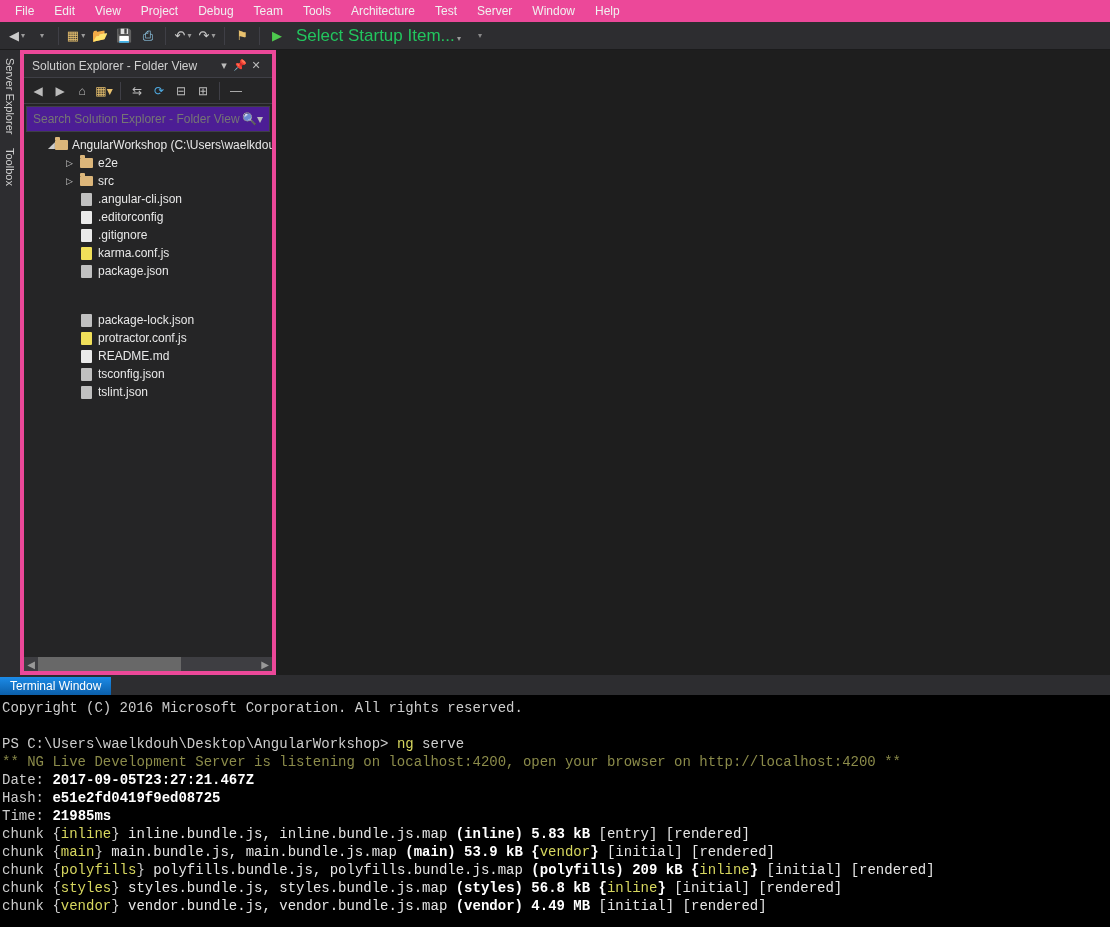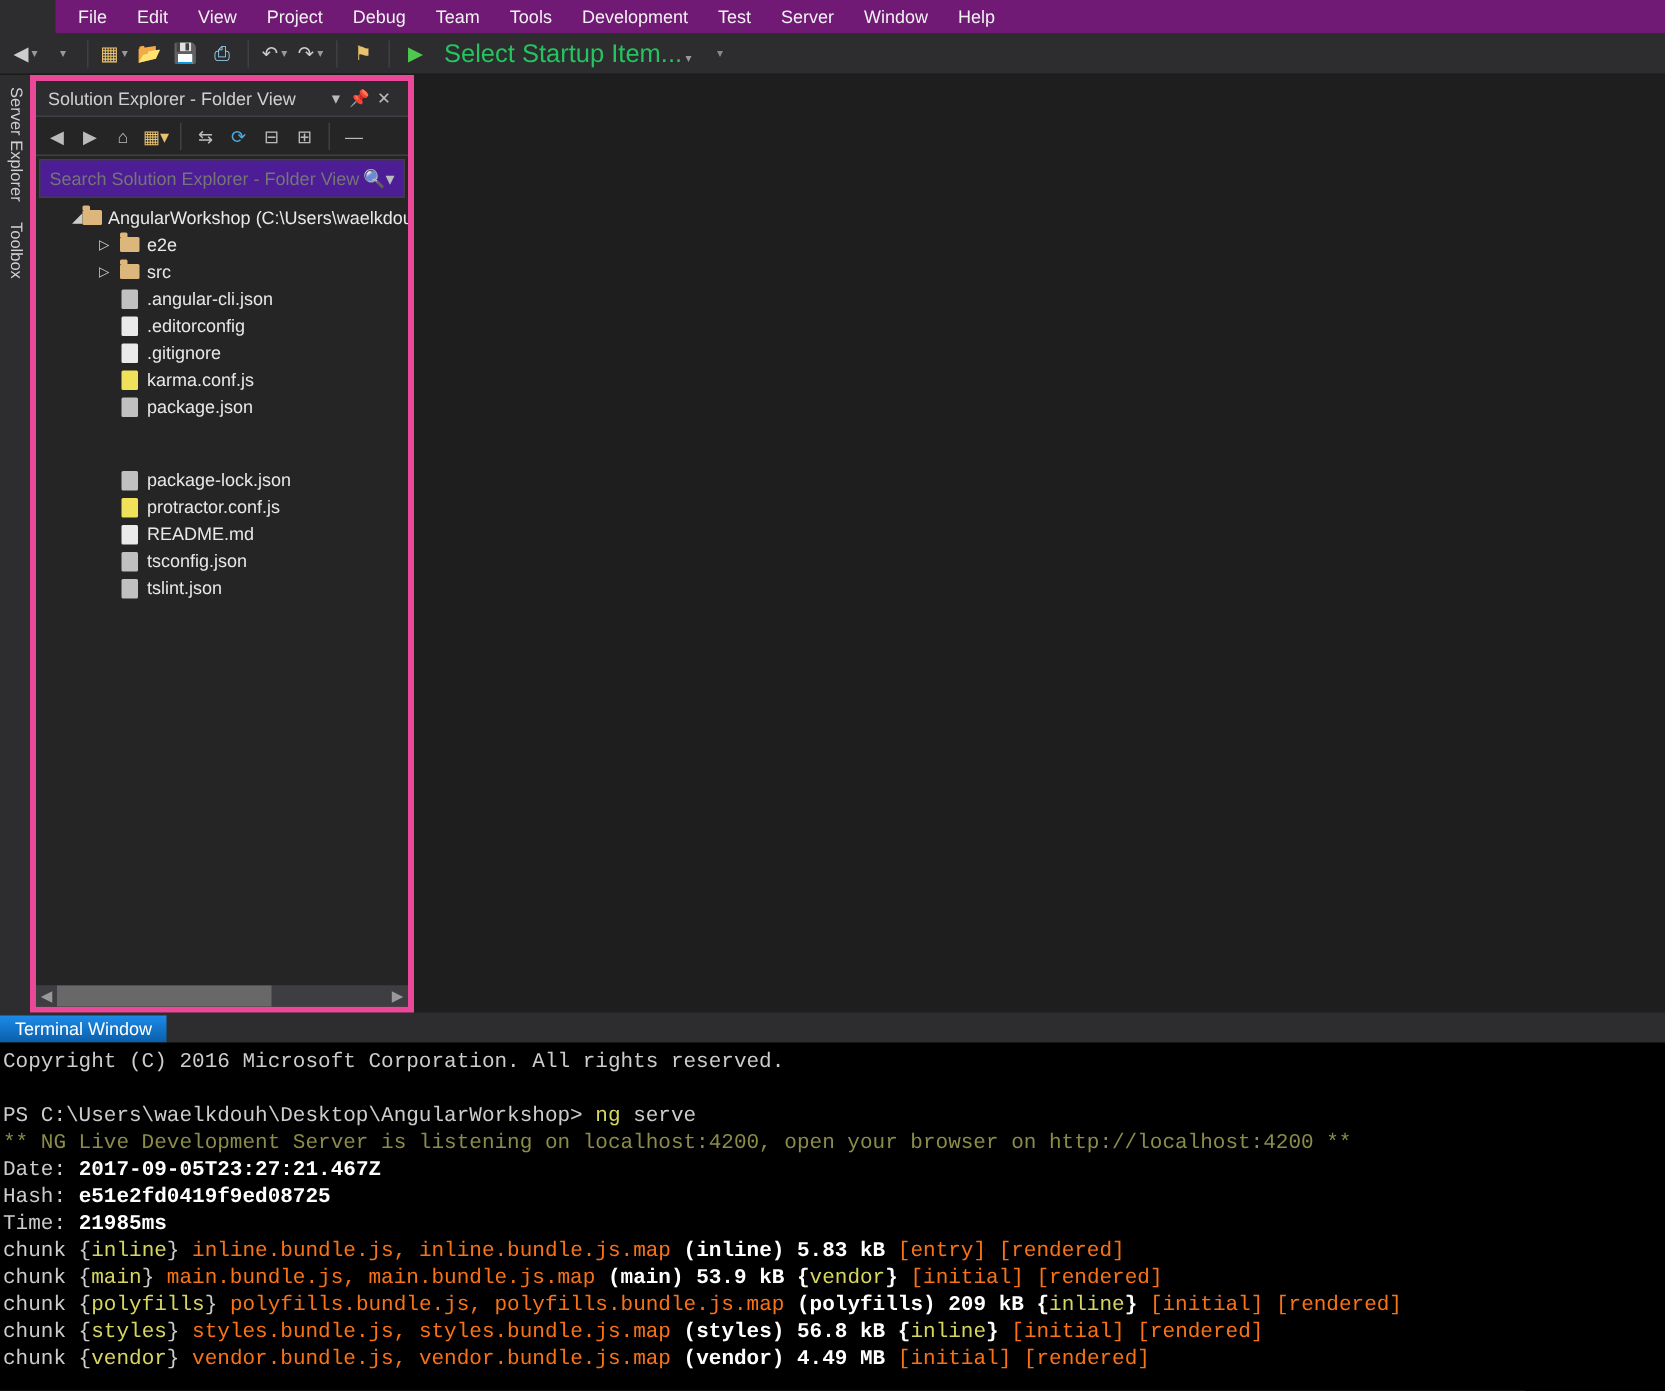--- a/index.html
+++ b/index.html
@@ -11,22 +11,21 @@
   font-size: 12px;
   color: #f1f1f1;
   overflow: hidden;
 }
 .menubar {
   height: 22px;
   display: flex;
   align-items: center;
   padding: 0 6px;
   gap: 2px;
-  background: #701a75;
-  margin-left: 37px;
+  background: #ec4899;
 }
 .menubar span {
   padding: 3px 9px;
   cursor: default;
 }
 .toolbar {
   height: 28px;
   display: flex;
   align-items: center;
   padding: 2px 8px;
@@ -121,35 +120,35 @@
 .term-body {
   flex: 1; background: #000; color: #ccc;
   font-family: "Consolas", "Courier New", monospace;
   font-size: 14px; line-height: 18px;
   padding: 4px 0 0 2px;
   white-space: pre; overflow: hidden;
 }
 .c-gray { color: #cccccc; }
 .c-white { color: #ffffff; font-weight: bold;}
 .c-yellow { color: #d7d75f; }
-.c-green { color: #f97316; }
+.c-green { color: #e5e5e5; }
 .c-olive { color: #8b8b4a; }
 </style>
 </head>
 <body>
 
 <div class="menubar" id="menubar">
     <span>File</span>
     <span>Edit</span>
     <span>View</span>
     <span>Project</span>
     <span>Debug</span>
     <span>Team</span>
     <span>Tools</span>
-    <span>Development</span>
+    <span>Architecture</span>
     <span>Test</span>
     <span>Server</span>
     <span>Window</span>
     <span>Help</span>
   </div>
 
 <div class="toolbar">
   <span class="tb-icon drop">◀</span>
   <span class="tb-icon drop"></span>
   <span class="tb-sep"></span>

